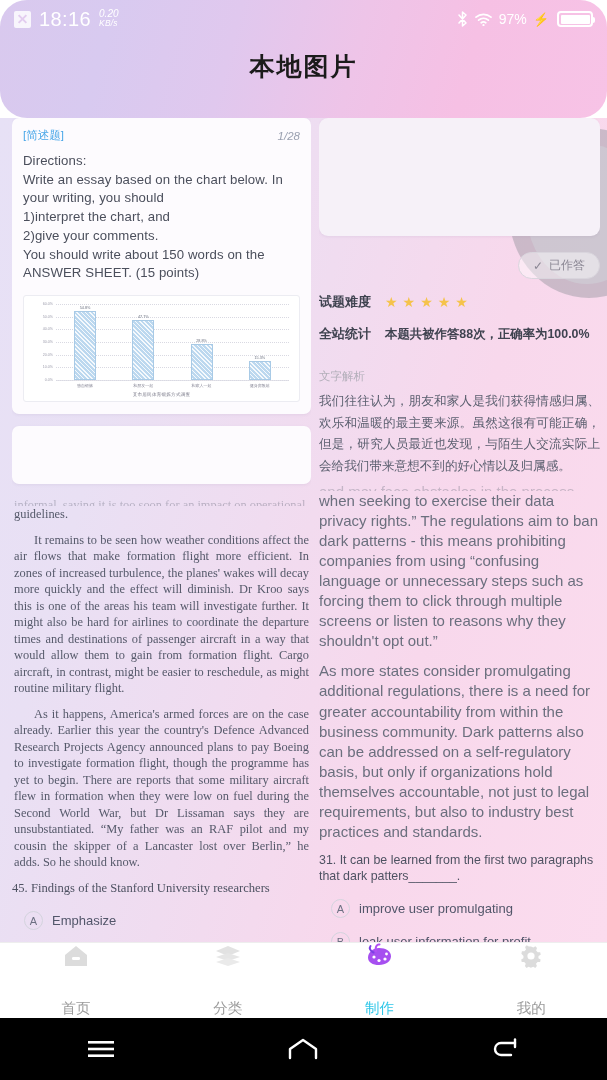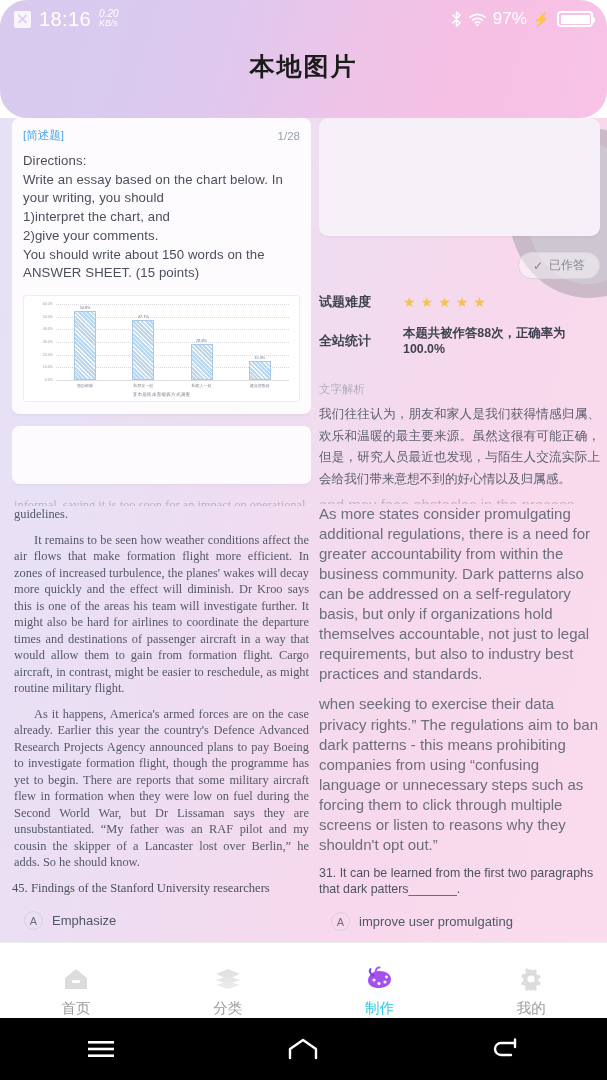--- a/index.html
+++ b/index.html
@@ -41,21 +41,21 @@
   }
   .sim-icon::after { transform: rotate(-45deg); }
   .clock { font-size: 20px; letter-spacing: .4px; font-weight: 400; }
   .netspeed { display: flex; flex-direction: column; line-height: 1;
               font-size: 9px; align-self: center; margin-bottom:1px;font-style:italic;}
   .netspeed b { font-weight: 400; font-size: 10px; }
   .netspeed span { font-size: 8.5px; letter-spacing: .2px; }
   .sb-right { margin-left: auto; display: flex; align-items: center; gap: 7px; }
   .bt-icon { width: 11px; height: 16px; }
   .wifi-icon { width: 17px; height: 13px; }
-  .batt-pct { font-size: 17px; }
+  .batt-pct { font-size: 14px; }
   .bolt { font-size: 13px; }
   .batt {
     width: 36px; height: 16px; border: 2px solid #fff; border-radius: 4px;
     position: relative; padding: 1.5px;
   }
   .batt::after {
     content: ""; position: absolute; right: -4px; top: 4px;
     width: 3px; height: 6px; background: #fff; border-radius: 0 2px 2px 0;
   }
   .batt i { display: block; height: 100%; background: #fff; border-radius: 1px; }
@@ -92,21 +92,21 @@
   .card {
     background: #fdfbfe; border-radius: 7px;
     box-shadow: 0 1px 3px rgba(120,100,150,.10);
   }
   .q-card { padding: 10px 11px 12px; }
   .q-head {
     display: flex; justify-content: space-between; align-items: center;
     font-size: 11.5px; margin-bottom: 9px;
   }
   .q-type { color: #4aa7e8; }
-  .q-count { color: #9aa0b0; }
+  .q-count { color: #9aa0b0; font-style: italic; }
   .q-directions {
     font-size: 13.2px; color: #4b4f5c; line-height: 1.42;
     white-space: pre-line; letter-spacing: .1px;
   }
 
   
   .chart-box {
     margin-top: 12px; background: #fff; border: 1px solid #ececf2;
     border-radius: 3px; padding: 8px 6px 4px;
   }
@@ -181,21 +181,21 @@
   .answered {
     display: inline-flex; align-items: center; gap: 6px;
     border: 1px solid #d9d5dd; border-radius: 14px;
     padding: 4px 14px; font-size: 12px; color: #8b8794;
     background: rgba(255,255,255,.45);
   }
   .check { font-size: 12px; color: #8b8794; }
 
   .sec-label { text-align: center; font-size: 10.5px; color: #b6b2bd;
                margin-top: 20px; letter-spacing: 1px; }
-  .kv { display: flex; align-items: center; margin-top: 14px; gap: 32px; }
+  .kv { display: flex; align-items: center; margin-top: 14px; gap: 14px; }
   .kv-key { font-size: 13px; color: #3f4350; font-weight: 600; white-space: nowrap; }
   .stars { display: flex; gap: 5px; }
   .star { color: #f5c34b; font-size: 14px; line-height: 1; }
   .kv-val { font-size: 12.4px; color: #3f4350; font-weight: 600; }
 
   .analysis-label { font-size: 11.5px; color: #b3afba; margin-top: 26px; }
   .analysis-cn {
     font-size: 12.6px; color: #5c6070; line-height: 1.72;
     margin-top: 7px; text-align: justify;
   }
@@ -204,21 +204,21 @@
     font-size: 15px; color: #6b6f7e; line-height: 1.34; margin-top: 4px;
   }
   .en-body p { margin-bottom: 10px; }
 
   
   .tabbar {
     flex: 0 0 auto; height: 76px; background: #fff;
     display: flex; border-top: 1px solid #eee;
   }
   .tab { flex: 1; display: flex; flex-direction: column;
-         align-items: center; justify-content: flex-end; gap: 7px; }
+         align-items: center; justify-content: space-between; gap: 7px; }
   .tab-label { font-size: 14.5px; color: #9b9b9b; }
   .tab.active .tab-label { color: #2fc7e8; }
   .tab-ico { height: 26px; display: flex; align-items: center; }
 
   .navbar {
     flex: 0 0 auto; height: 62px; background: #000;
     display: flex; align-items: center; justify-content: space-around;
   }
   .nav-btn { width: 70px; height: 38px; display: flex;
              align-items: center; justify-content: center; }
@@ -370,22 +370,22 @@
         <div class="kv">
           <span class="kv-key">全站统计</span>
           <span class="kv-val">本题共被作答88次，正确率为100.0%</span>
         </div>
 
         <div class="analysis-label">文字解析</div>
         <div class="analysis-cn">我们往往认为，朋友和家人是我们获得情感归属、欢乐和温暖的最主要来源。虽然这很有可能正确，但是，研究人员最近也发现，与陌生人交流实际上会给我们带来意想不到的好心情以及归属感。</div>
 
         <div class="en-body">
           <div class="clipped-top">and may face obstacles in the process</div>
+          <p>when seeking to exercise their data privacy rights.”  The regulations aim to ban dark patterns - this means prohibiting companies from using “confusing language or unnecessary steps such as forcing them to click through multiple screens or listen to reasons why they shouldn't opt out.”</p>
           <p>As more states consider promulgating additional regulations, there is a need for greater accountability from within the business community. Dark patterns also can be addressed on a self-regulatory basis, but only if organizations hold themselves accountable, not just to legal requirements, but also to industry best practices and standards.</p>
-          <p>when seeking to exercise their data privacy rights.”  The regulations aim to ban dark patterns - this means prohibiting companies from using “confusing language or unnecessary steps such as forcing them to click through multiple screens or listen to reasons why they shouldn't opt out.”</p>
         </div>
 
         <div class="q-num sans">31.  It can be learned from the first two paragraphs that dark patters_______.</div>
         <div class="options" id="right-options">
             <div class="opt">
               <span class="opt-letter">A</span>
               <span>improve user promulgating</span>
             </div>
             <div class="opt">
               <span class="opt-letter">B</span>

